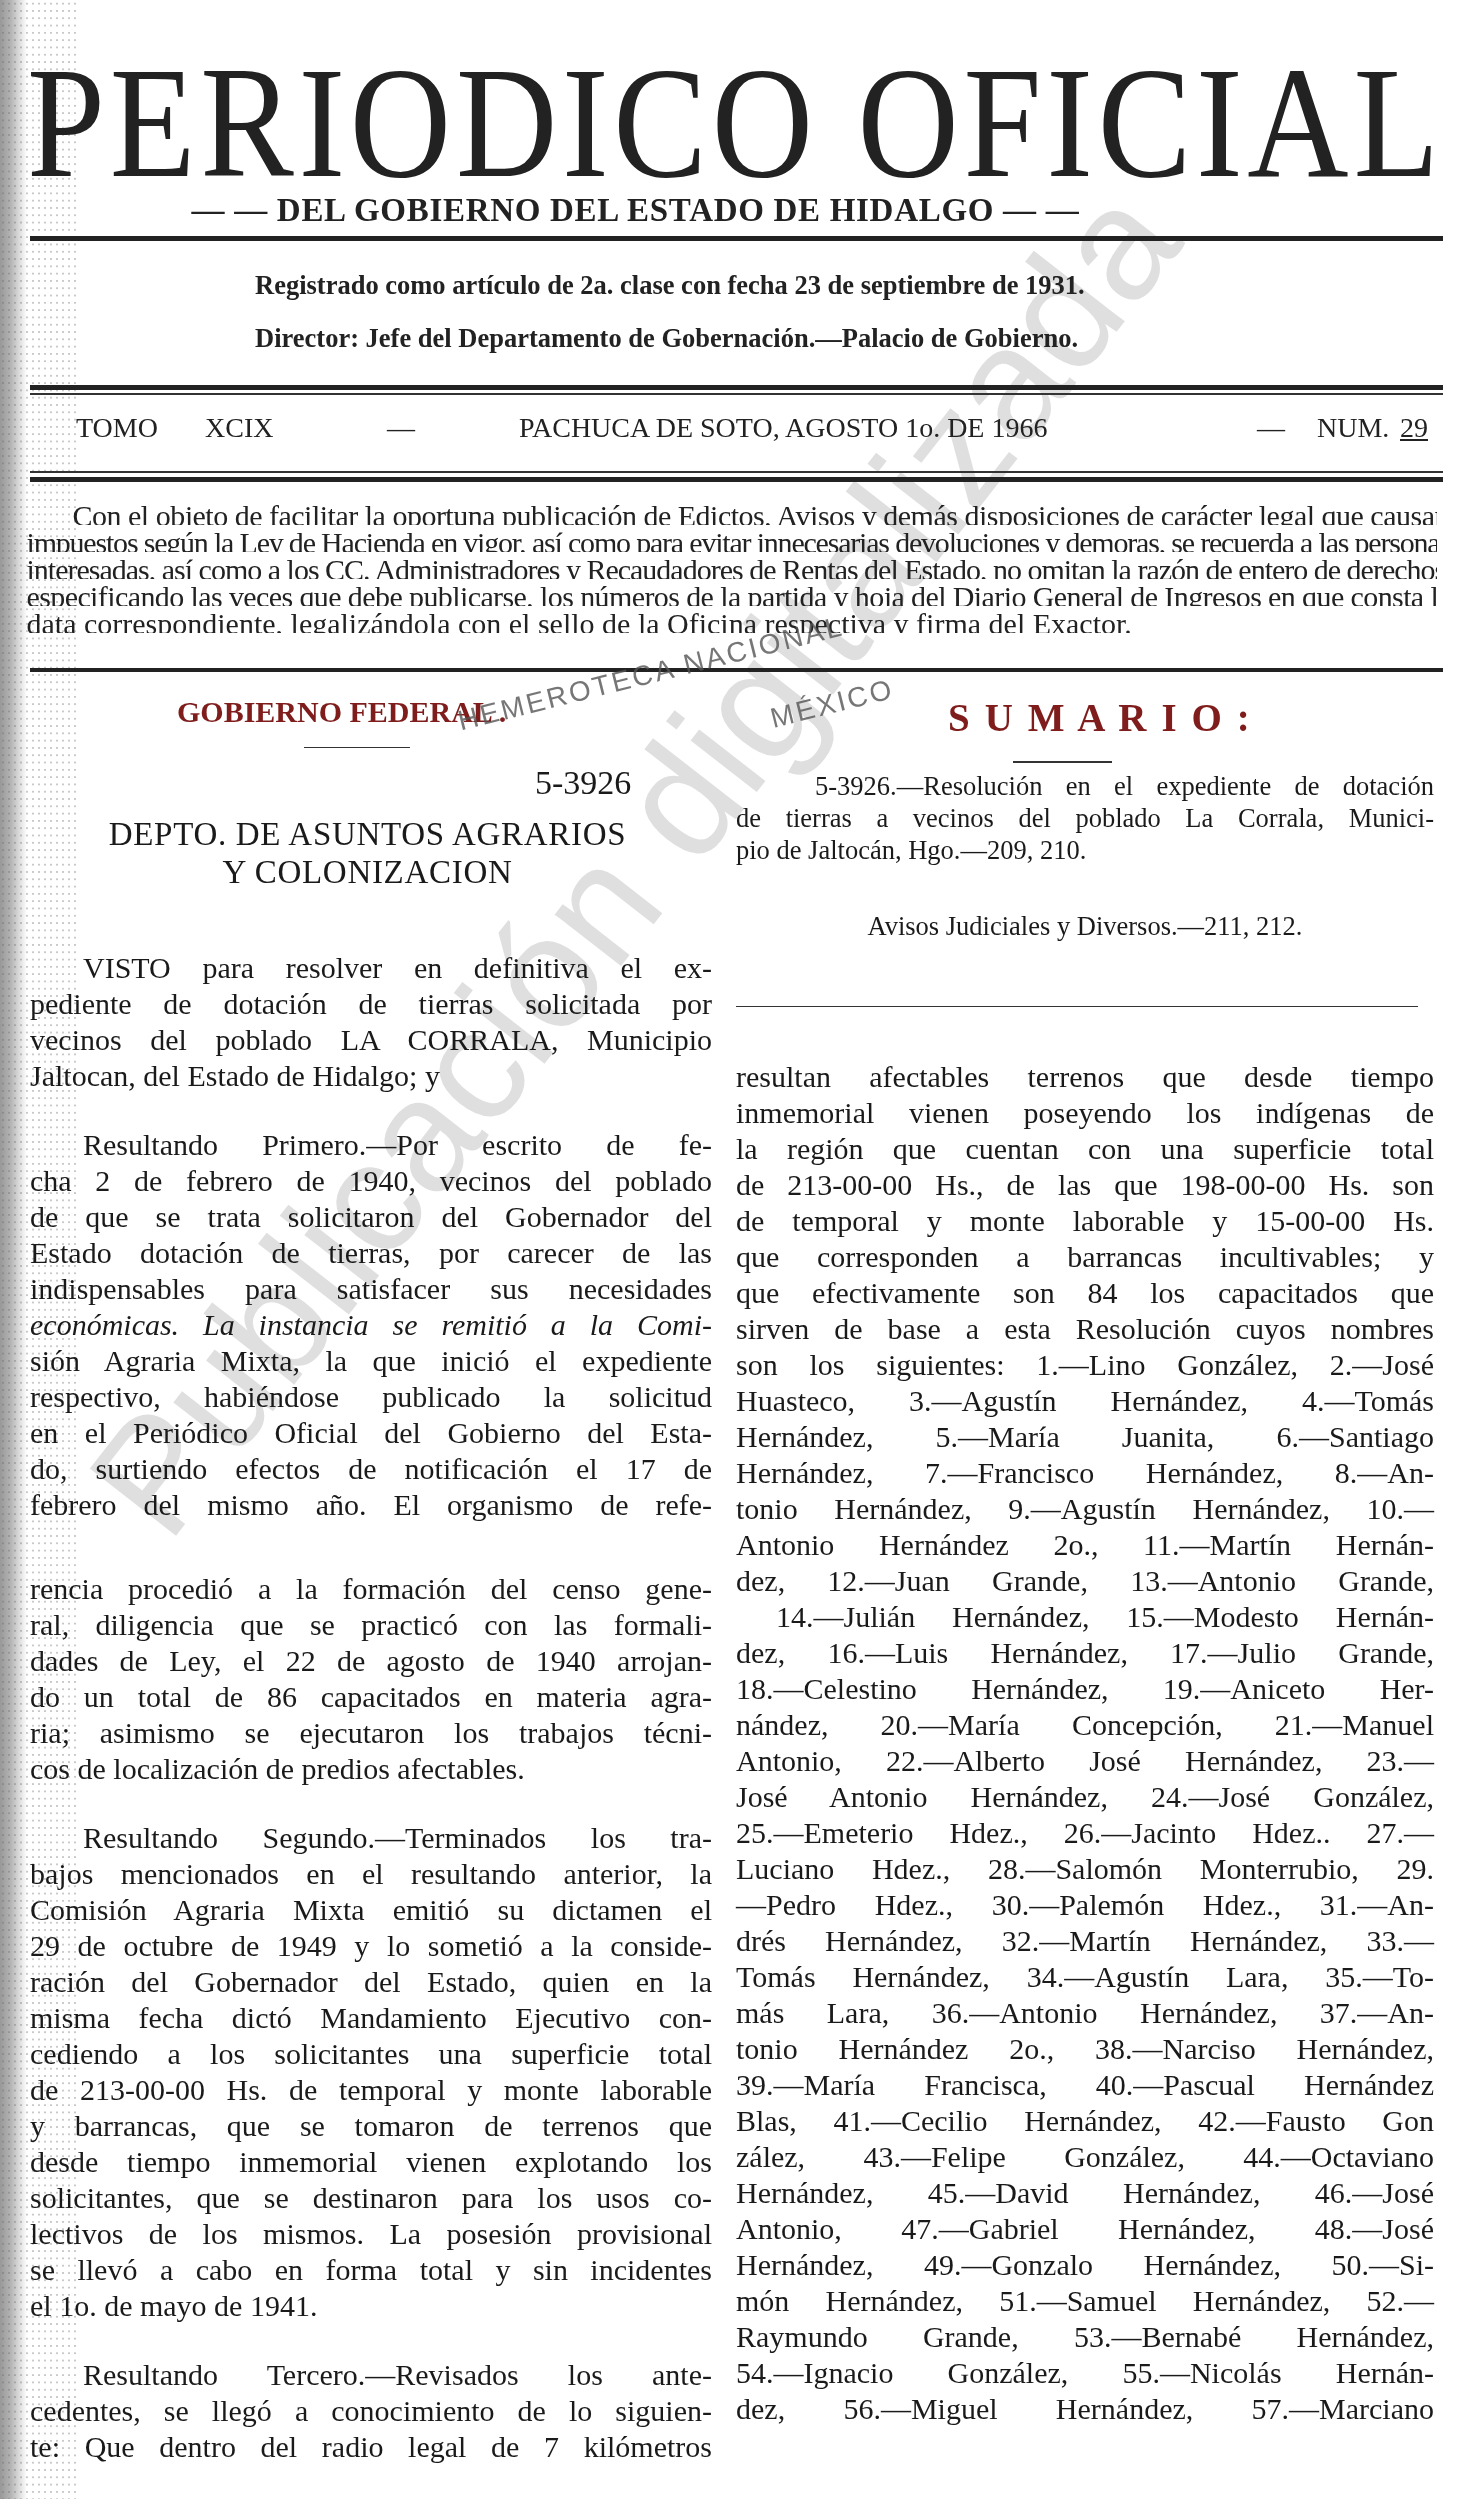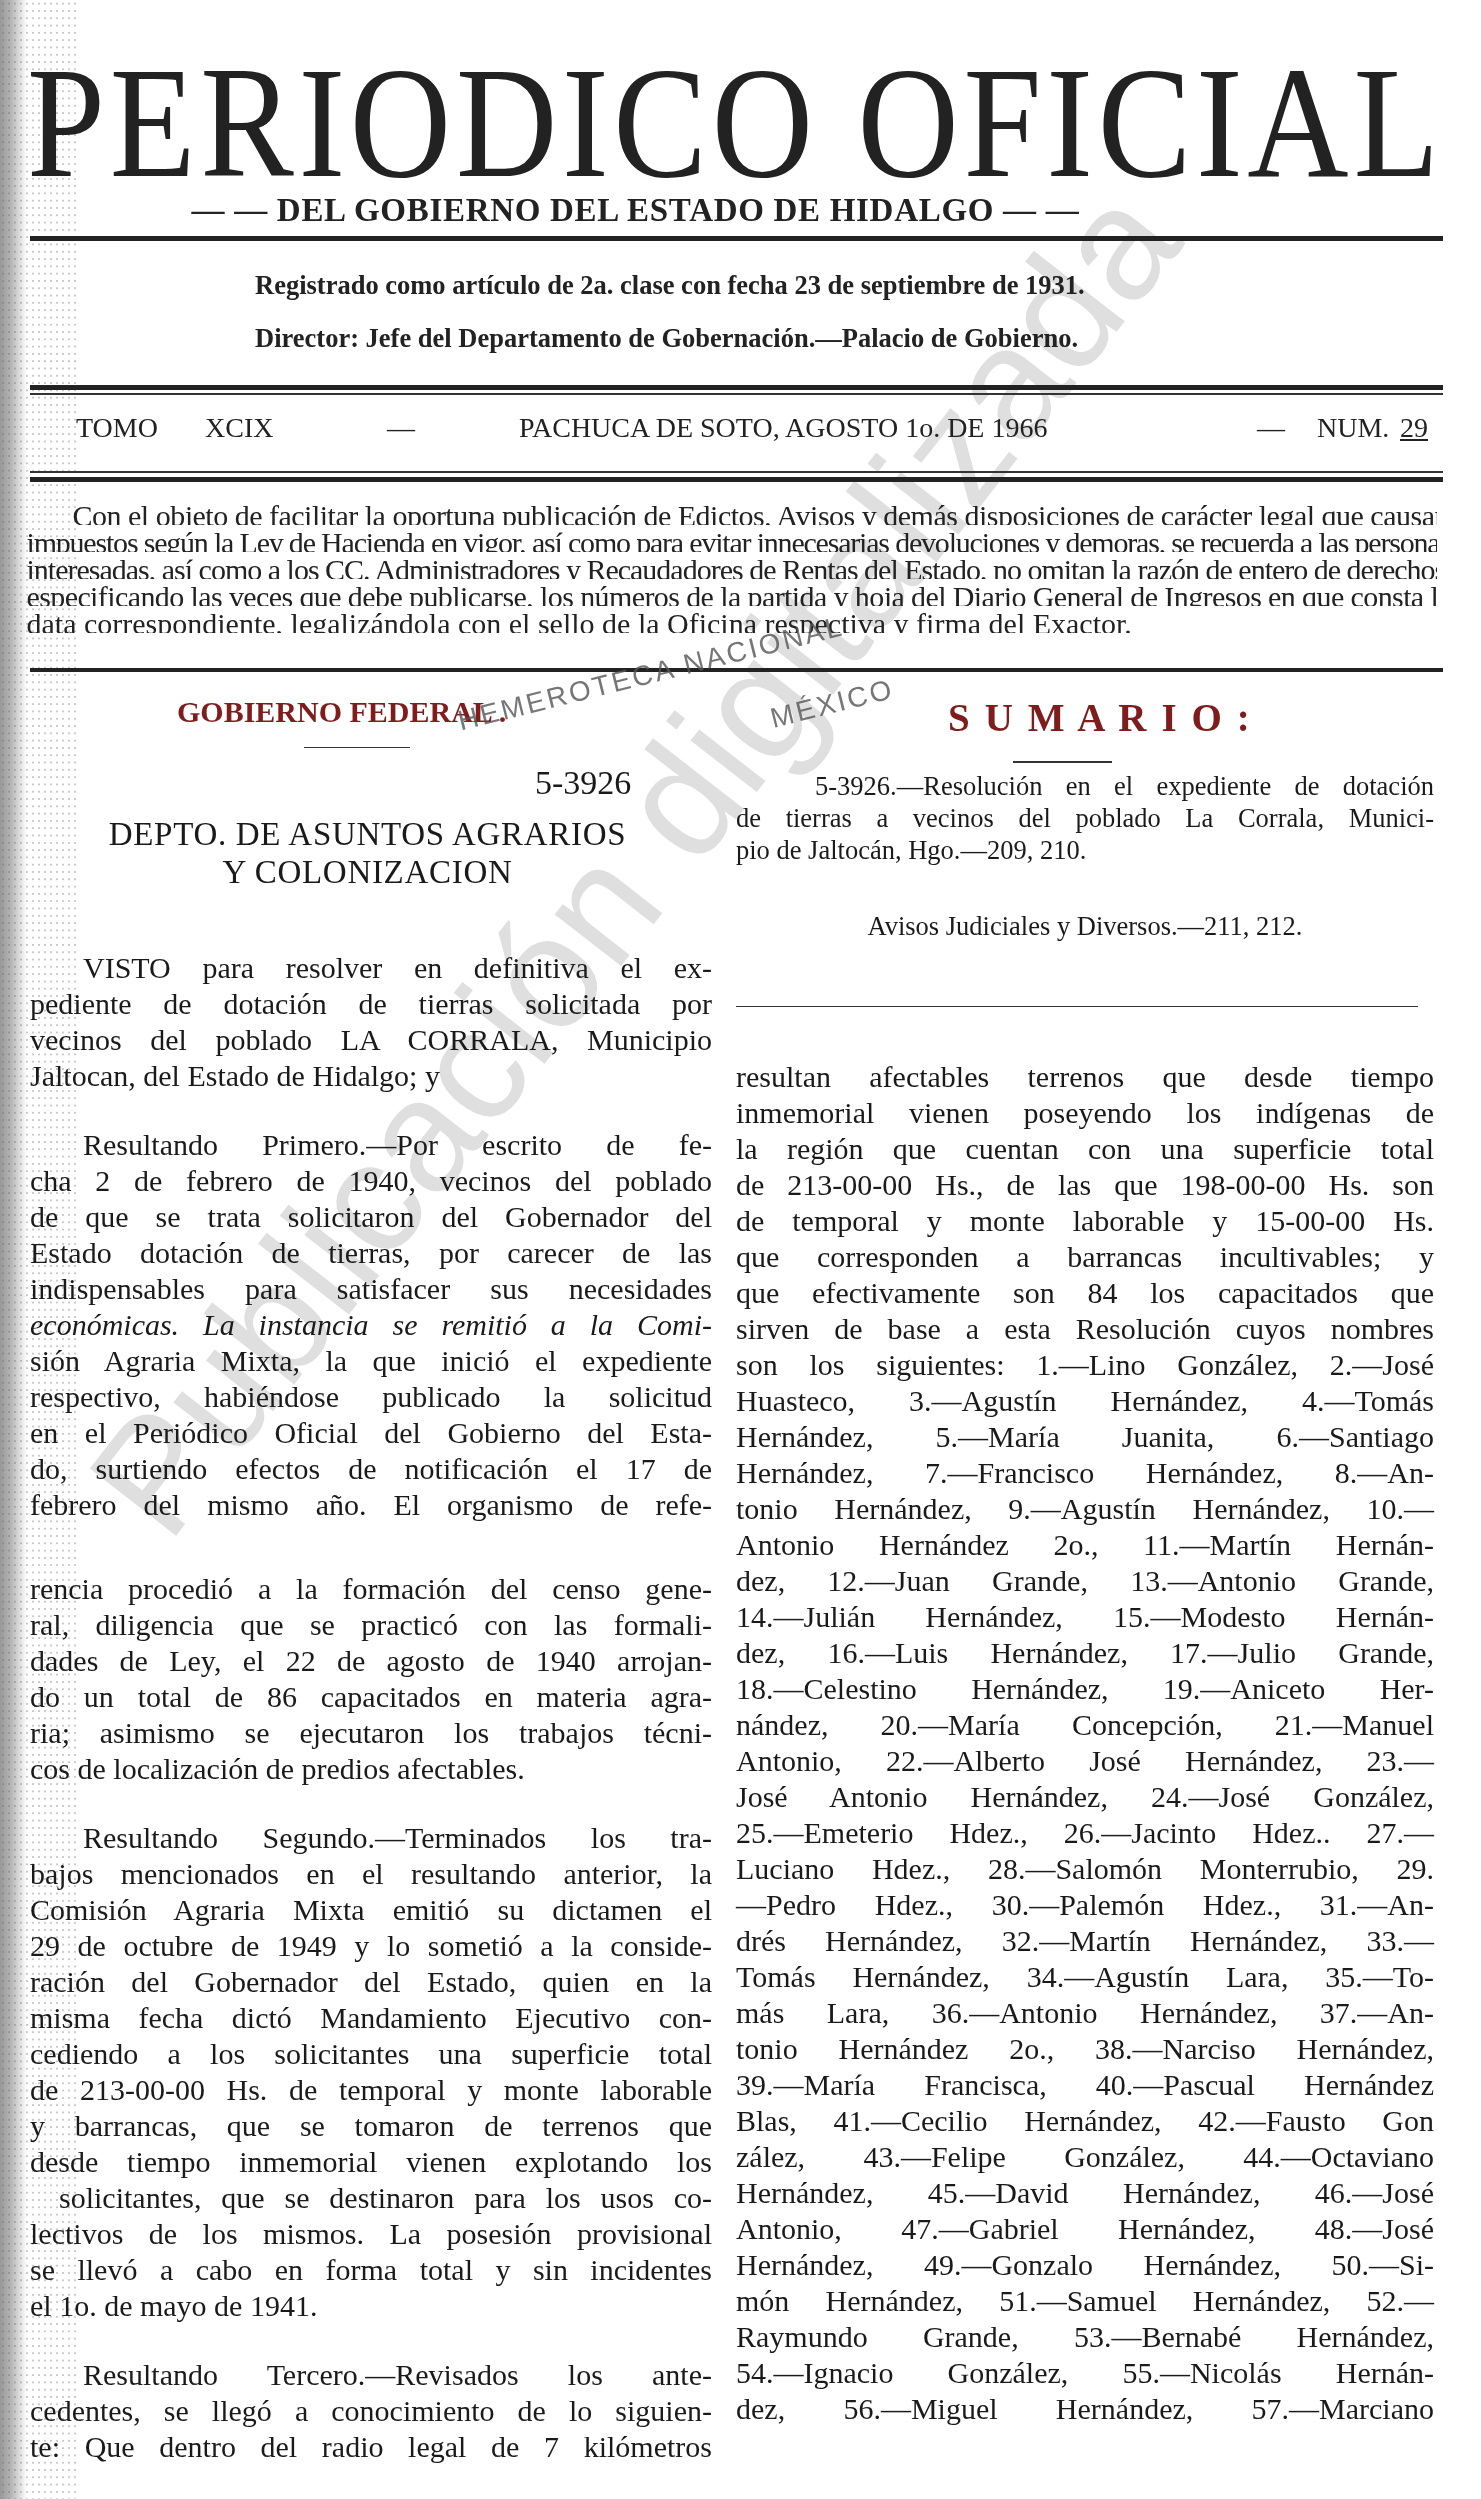--- a/index.html
+++ b/index.html
@@ -132,21 +132,21 @@
     <span class="ln indent" style="display: block;">Resultando Segundo.—Terminados los tra-</span>
     <span class="ln" style="display: block;">bajos mencionados en el resultando anterior, la</span>
     <span class="ln" style="display: block;">Comisión Agraria Mixta emitió su dictamen el</span>
     <span class="ln" style="display: block;">29 de octubre de 1949 y lo sometió a la conside-</span>
     <span class="ln" style="display: block;">ración del Gobernador del Estado, quien en la</span>
     <span class="ln" style="display: block;">misma fecha dictó Mandamiento Ejecutivo con-</span>
     <span class="ln" style="display: block;">cediendo a los solicitantes una superficie total</span>
     <span class="ln" style="display: block;">de 213-00-00 Hs. de temporal y monte laborable</span>
     <span class="ln" style="display: block;">y barrancas, que se tomaron de terrenos que</span>
     <span class="ln" style="display: block;">desde tiempo inmemorial vienen explotando los</span>
-    <span class="ln" style="display: block; margin-left: 29px;">solicitantes, que se destinaron para los usos co-</span>
+    <span class="ln" style="display: block;">solicitantes, que se destinaron para los usos co-</span>
     <span class="ln" style="display: block;">lectivos de los mismos. La posesión provisional</span>
     <span class="ln" style="display: block;">se llevó a cabo en forma total y sin incidentes</span>
     <span class="ln last" style="display: block;">el 1o. de mayo de 1941.</span>
   </div>
   <div class="para-gap"></div>
   <div>
     <span class="ln indent" style="display: block;">Resultando Tercero.—Revisados los ante-</span>
     <span class="ln" style="display: block;">cedentes, se llegó a conocimiento de lo siguien-</span>
     <span class="ln" style="display: block;">te: Que dentro del radio legal de 7 kilómetros</span>
   </div>
@@ -161,21 +161,21 @@
     <span class="ln" style="display: block;">que corresponden a barrancas incultivables; y</span>
     <span class="ln" style="display: block;">que efectivamente son 84 los capacitados que</span>
     <span class="ln" style="display: block;">sirven de base a esta Resolución cuyos nombres</span>
     <span class="ln" style="display: block;">son los siguientes: 1.—Lino González, 2.—José</span>
     <span class="ln" style="display: block;">Huasteco, 3.—Agustín Hernández, 4.—Tomás</span>
     <span class="ln" style="display: block;">Hernández, 5.—María Juanita, 6.—Santiago</span>
     <span class="ln" style="display: block;">Hernández, 7.—Francisco Hernández, 8.—An-</span>
     <span class="ln" style="display: block;">tonio Hernández, 9.—Agustín Hernández, 10.—</span>
     <span class="ln" style="display: block;">Antonio Hernández 2o., 11.—Martín Hernán-</span>
     <span class="ln" style="display: block;">dez, 12.—Juan Grande, 13.—Antonio Grande,</span>
-    <span class="ln" style="display: block;">14.—Julián Hernández, 15.—Modesto Hernán-</span>
+    <span class="ln" style="display: block; margin-left: 40px;">14.—Julián Hernández, 15.—Modesto Hernán-</span>
     <span class="ln" style="display: block;">dez, 16.—Luis Hernández, 17.—Julio Grande,</span>
     <span class="ln" style="display: block;">18.—Celestino Hernández, 19.—Aniceto Her-</span>
     <span class="ln" style="display: block;">nández, 20.—María Concepción, 21.—Manuel</span>
     <span class="ln" style="display: block;">Antonio, 22.—Alberto José Hernández, 23.—</span>
     <span class="ln" style="display: block;">José Antonio Hernández, 24.—José González,</span>
     <span class="ln" style="display: block;">25.—Emeterio Hdez., 26.—Jacinto Hdez.. 27.—</span>
     <span class="ln" style="display: block;">Luciano Hdez., 28.—Salomón Monterrubio, 29.</span>
     <span class="ln" style="display: block;">—Pedro Hdez., 30.—Palemón Hdez., 31.—An-</span>
     <span class="ln" style="display: block;">drés Hernández, 32.—Martín Hernández, 33.—</span>
     <span class="ln" style="display: block;">Tomás Hernández, 34.—Agustín Lara, 35.—To-</span>

